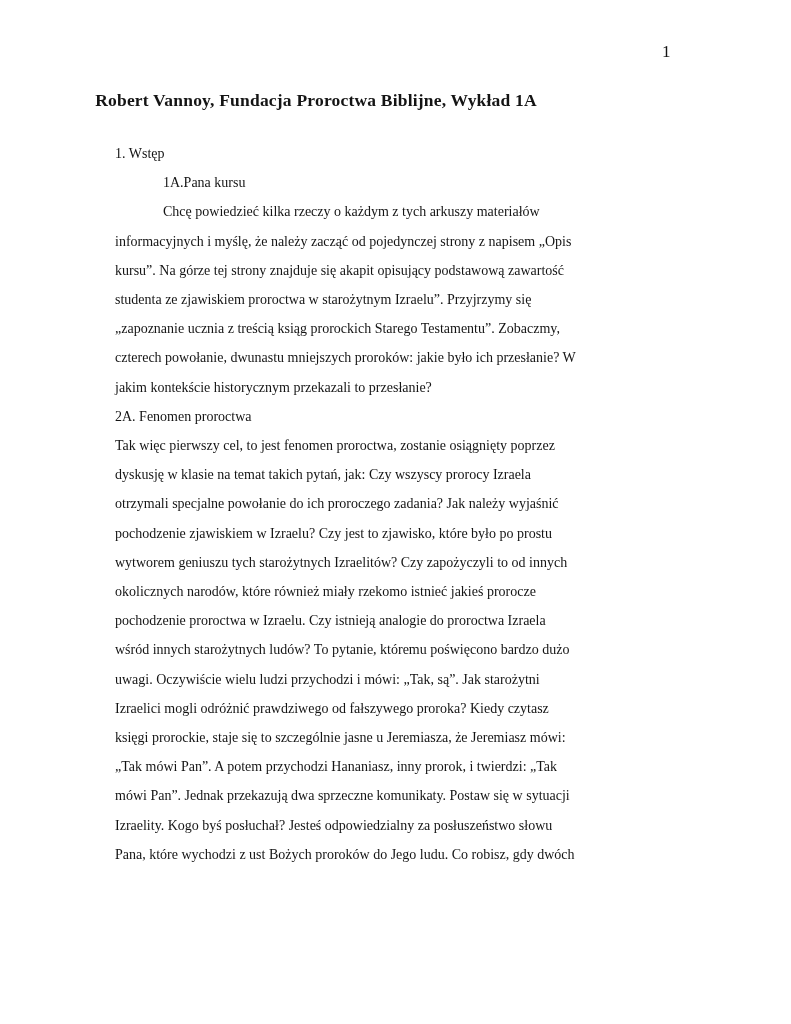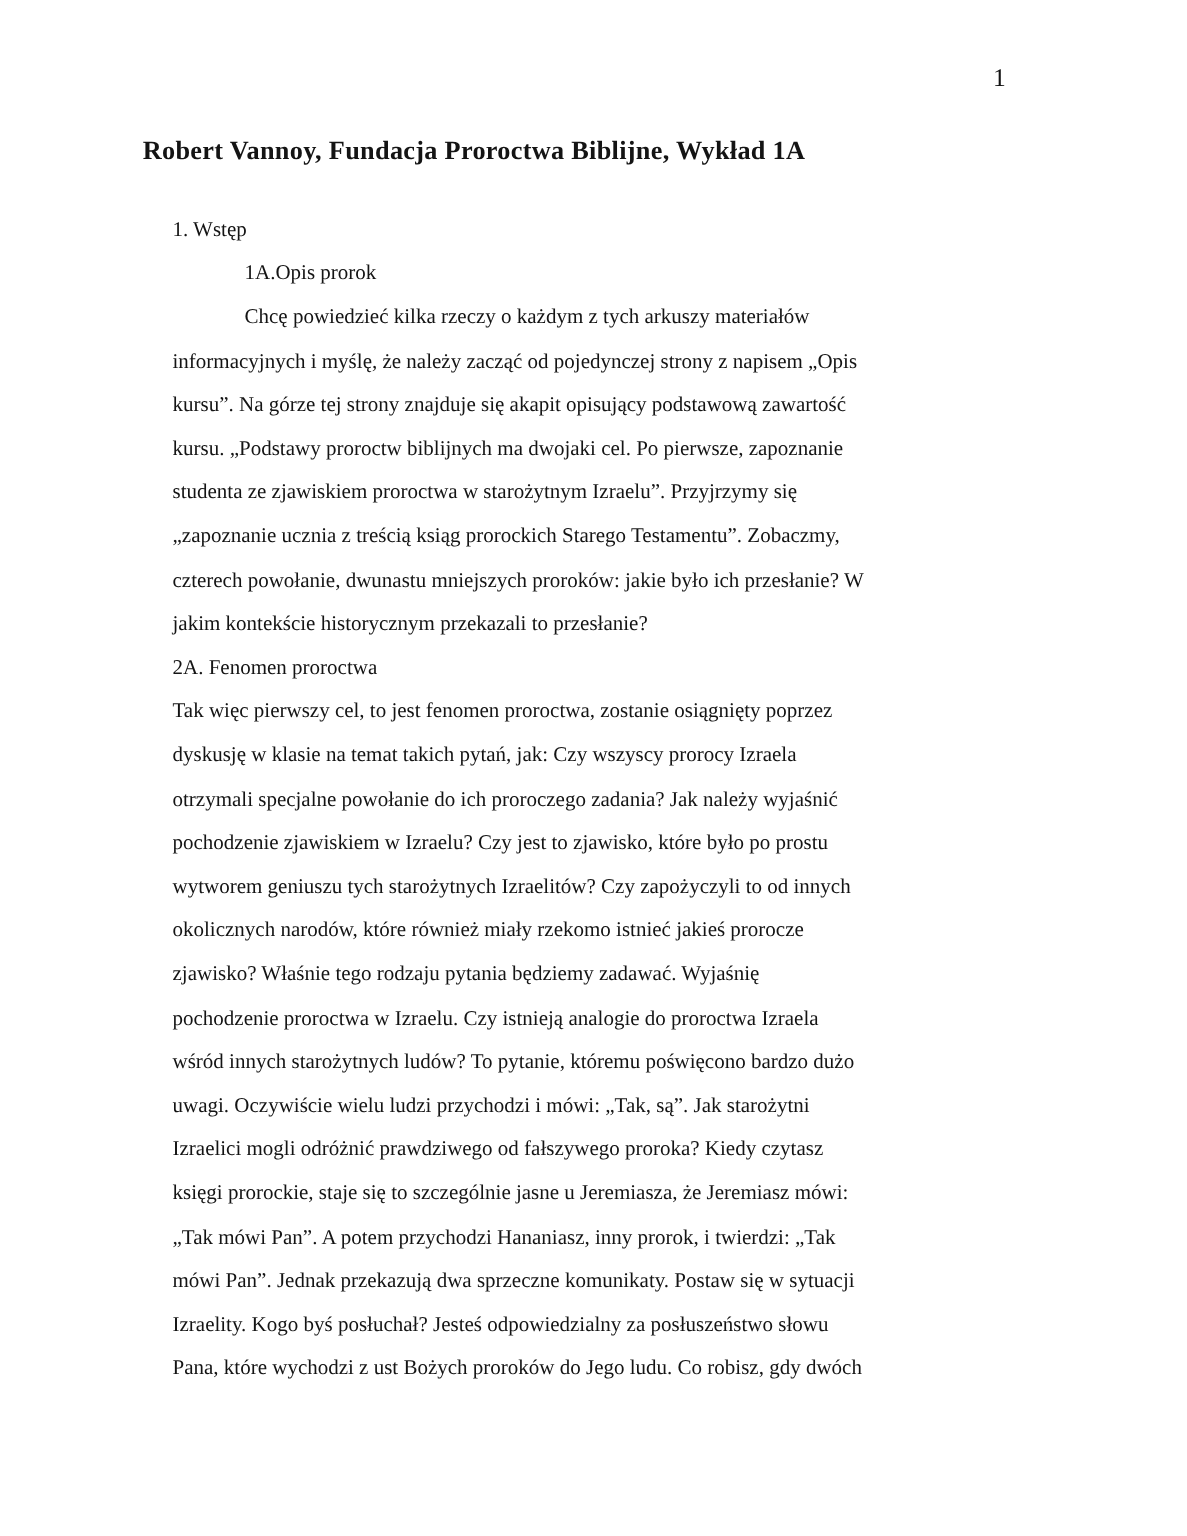--- a/index.html
+++ b/index.html
@@ -53,37 +53,35 @@
   }
 </style>
 </head>
 <body>
 
 <div class="page">
   <div class="page-number">1</div>
   <div class="doc-title">Robert Vannoy, Fundacja Proroctwa Biblijne, Wykład 1A</div>
   <div class="document-body">
       <div class="line">1. Wstęp</div>
-      <div class="line indent">1A.Opis prorok</div>
+      <div class="line indent">1A.Pana kursu</div>
       <div class="line indent">Chcę powiedzieć kilka rzeczy o każdym z tych arkuszy materiałów</div>
       <div class="line">informacyjnych i myślę, że należy zacząć od pojedynczej strony z napisem „Opis</div>
       <div class="line">kursu”. Na górze tej strony znajduje się akapit opisujący podstawową zawartość</div>
-      <div class="line">kursu. „Podstawy proroctw biblijnych ma dwojaki cel. Po pierwsze, zapoznanie</div>
       <div class="line">studenta ze zjawiskiem proroctwa w starożytnym Izraelu”. Przyjrzymy się</div>
       <div class="line">„zapoznanie ucznia z treścią ksiąg prorockich Starego Testamentu”. Zobaczmy,</div>
       <div class="line">czterech powołanie, dwunastu mniejszych proroków: jakie było ich przesłanie? W</div>
       <div class="line">jakim kontekście historycznym przekazali to przesłanie?</div>
       <div class="line">2A. Fenomen proroctwa</div>
       <div class="line">Tak więc pierwszy cel, to jest fenomen proroctwa, zostanie osiągnięty poprzez</div>
       <div class="line">dyskusję w klasie na temat takich pytań, jak: Czy wszyscy prorocy Izraela</div>
       <div class="line">otrzymali specjalne powołanie do ich proroczego zadania? Jak należy wyjaśnić</div>
       <div class="line">pochodzenie zjawiskiem w Izraelu? Czy jest to zjawisko, które było po prostu</div>
       <div class="line">wytworem geniuszu tych starożytnych Izraelitów? Czy zapożyczyli to od innych</div>
       <div class="line">okolicznych narodów, które również miały rzekomo istnieć jakieś prorocze</div>
-      <div class="line">zjawisko? Właśnie tego rodzaju pytania będziemy zadawać. Wyjaśnię</div>
       <div class="line">pochodzenie proroctwa w Izraelu. Czy istnieją analogie do proroctwa Izraela</div>
       <div class="line">wśród innych starożytnych ludów? To pytanie, któremu poświęcono bardzo dużo</div>
       <div class="line">uwagi. Oczywiście wielu ludzi przychodzi i mówi: „Tak, są”. Jak starożytni</div>
       <div class="line">Izraelici mogli odróżnić prawdziwego od fałszywego proroka? Kiedy czytasz</div>
       <div class="line">księgi prorockie, staje się to szczególnie jasne u Jeremiasza, że Jeremiasz mówi:</div>
       <div class="line">„Tak mówi Pan”. A potem przychodzi Hananiasz, inny prorok, i twierdzi: „Tak</div>
       <div class="line">mówi Pan”. Jednak przekazują dwa sprzeczne komunikaty. Postaw się w sytuacji</div>
       <div class="line">Izraelity. Kogo byś posłuchał? Jesteś odpowiedzialny za posłuszeństwo słowu</div>
       <div class="line">Pana, które wychodzi z ust Bożych proroków do Jego ludu. Co robisz, gdy dwóch</div>
     </div>

